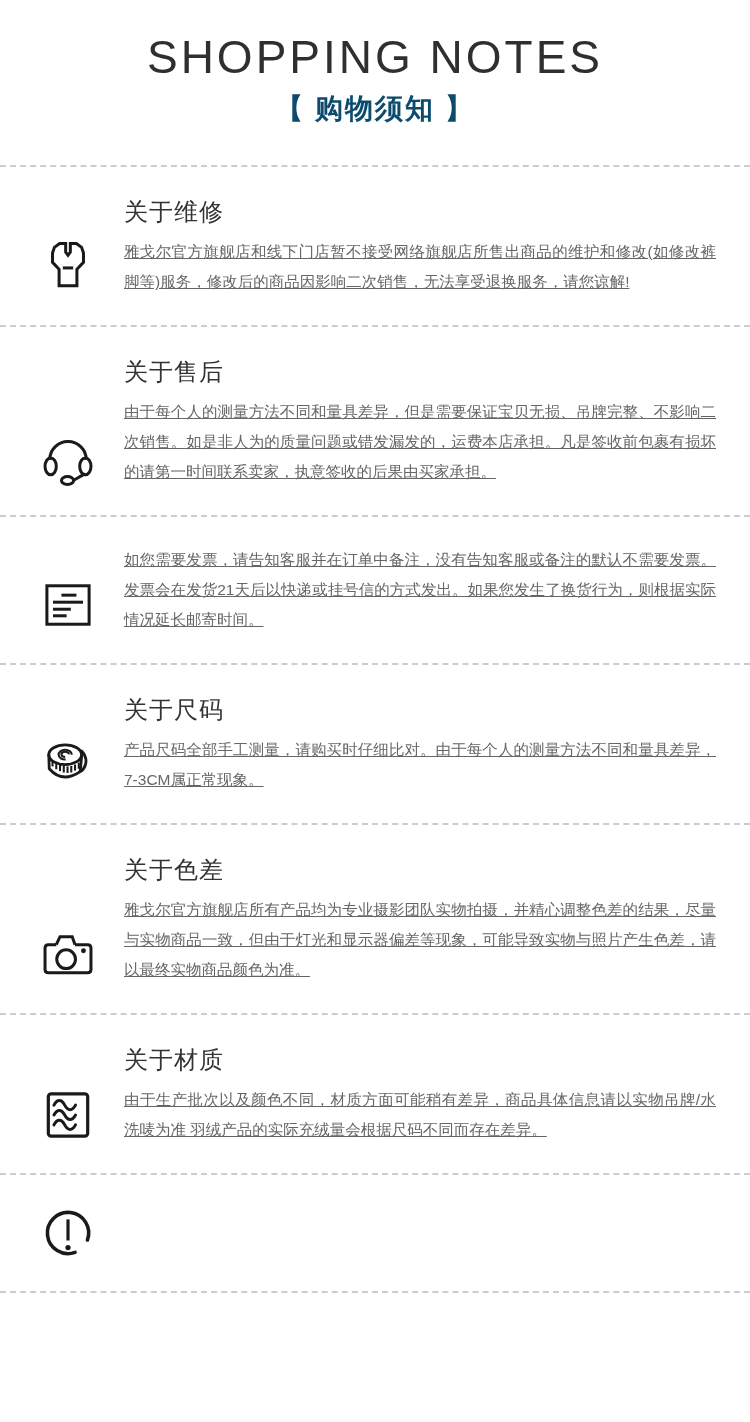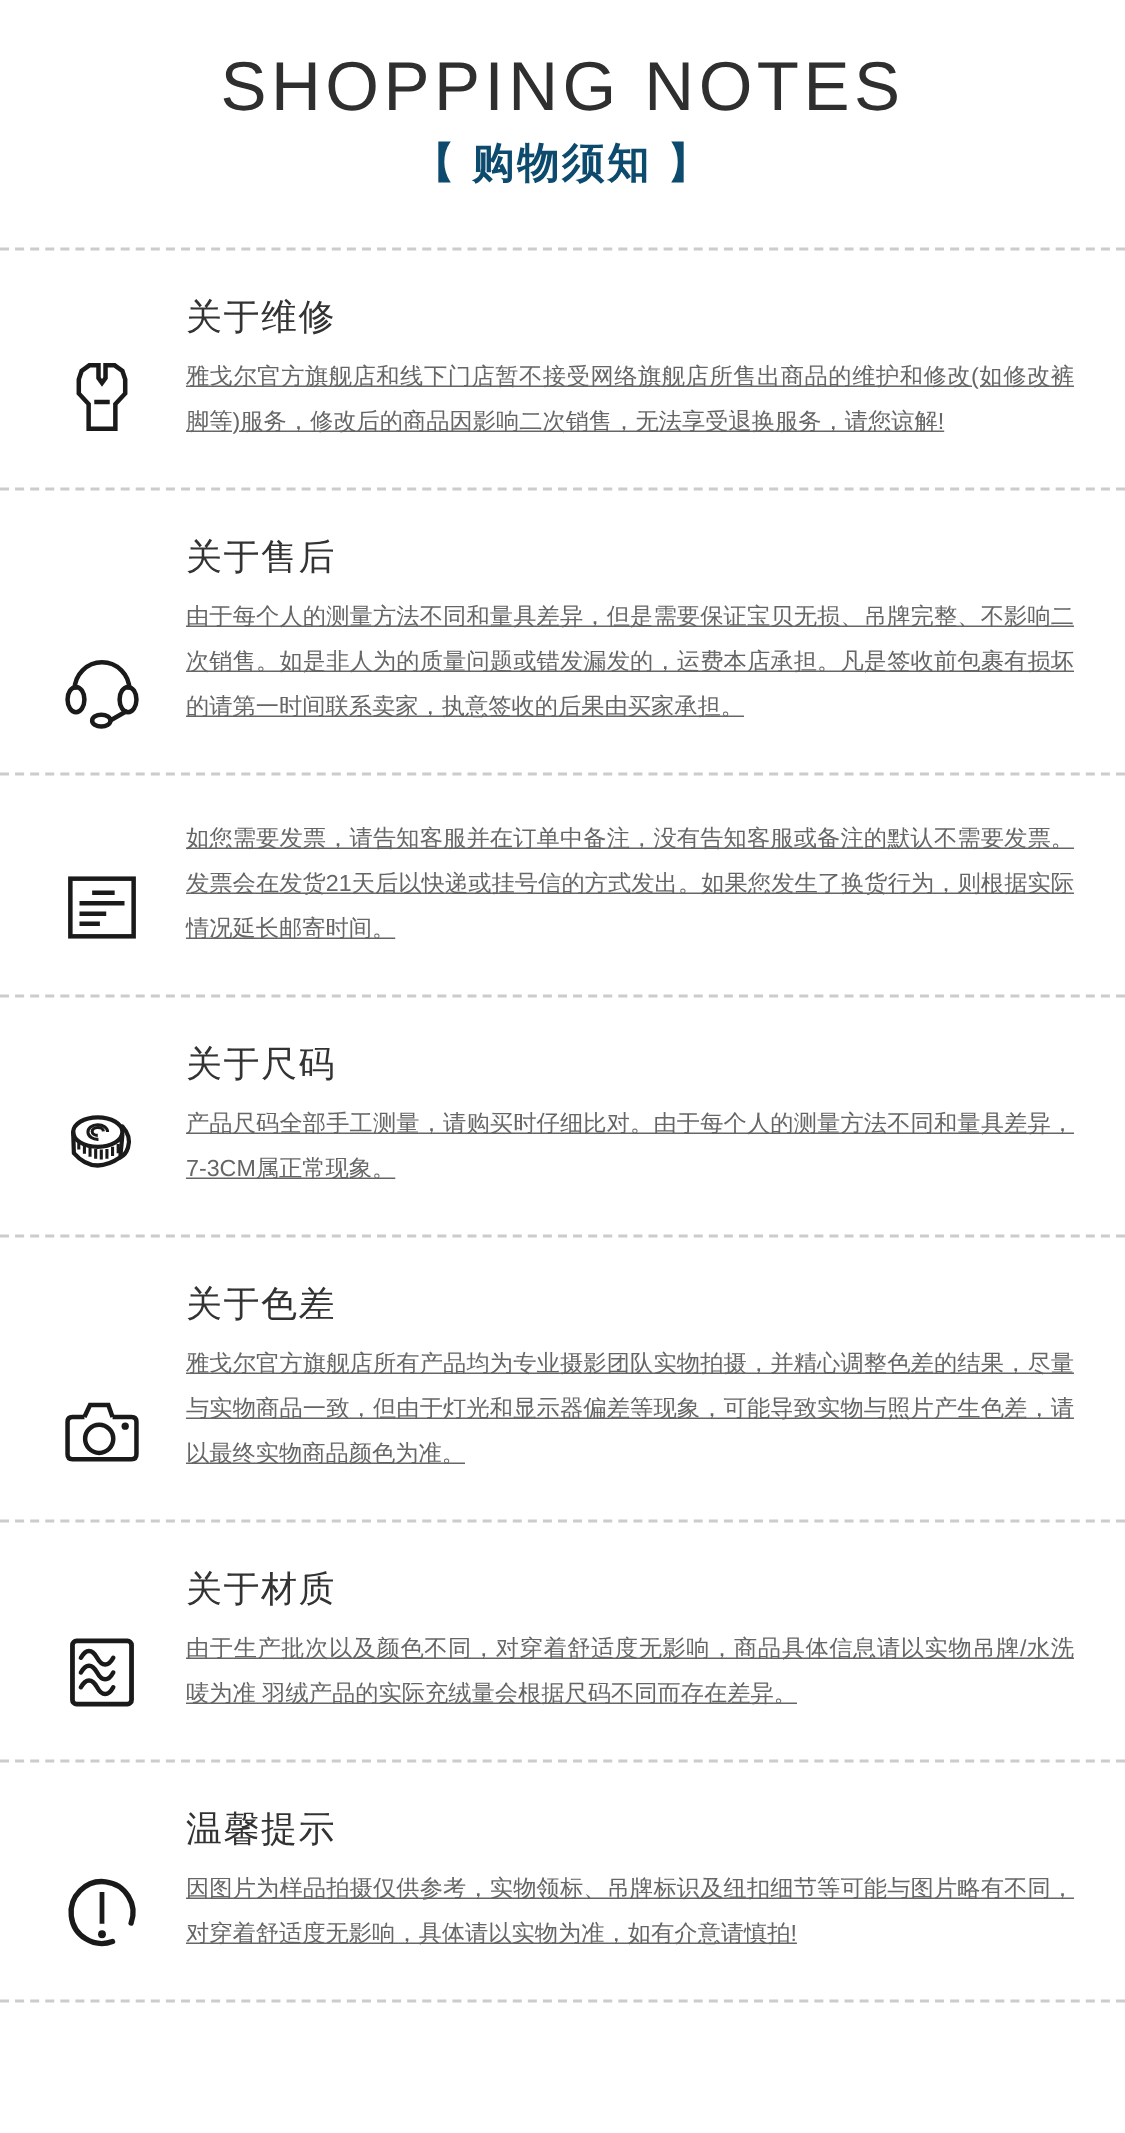--- a/index.html
+++ b/index.html
@@ -152,31 +152,27 @@
   <div class="section-icon">
     <svg viewBox="0 0 64 64">
       <rect class="st" x="11" y="9.5" width="42" height="45" rx="3" style="stroke-width:3.4"></rect>
       <path class="st st-round" d="M17 21.5 c3.5 -6.5 8 -6.5 11.5 0 c3.5 6.5 8 6.5 11.5 0"></path>
       <path class="st st-round" d="M17 32 c3.5 -6.5 8 -6.5 11.5 0 c3.5 6.5 8 6.5 11.5 0"></path>
       <path class="st st-round" d="M17 42.5 c3.5 -6.5 8 -6.5 11.5 0 c3.5 6.5 8 6.5 11.5 0"></path>
     </svg>
   </div>
   <div class="section-text">
     <div class="section-heading">关于材质</div>
-    <div class="section-body">由于生产批次以及颜色不同，对穿着舒适度无影响，商品具体信息请以实物吊牌/水洗唛为准 羽绒产品的实际充绒量会根据尺码不同而存在差异。</div>
+    <div class="section-body">由于生产批次以及颜色不同，材质方面可能稍有差异，商品具体信息请以实物吊牌/水洗唛为准 羽绒产品的实际充绒量会根据尺码不同而存在差异。</div>
   </div>
 </section>
 
 <section class="section">
   <div class="section-icon">
     <svg viewBox="0 0 64 64">
       <path class="st st-round" d="M39.5 52.7 A22 22 0 1 1 52.7 39.5" style="stroke-width:3.8"></path>
       <path class="st" d="M32 17.5 V40" style="stroke-width:3.4"></path>
       <circle class="st-fill" cx="32" cy="47.5" r="2.8"></circle>
     </svg>
   </div>
-  <div class="section-text">
-    <div class="section-heading">温馨提示</div>
-    <div class="section-body">因图片为样品拍摄仅供参考，实物领标、吊牌标识及纽扣细节等可能与图片略有不同，对穿着舒适度无影响，具体请以实物为准，如有介意请慎拍!</div>
-  </div>
 </section>
 
 <footer class="page-footer"></footer>
 
 </body></html>

